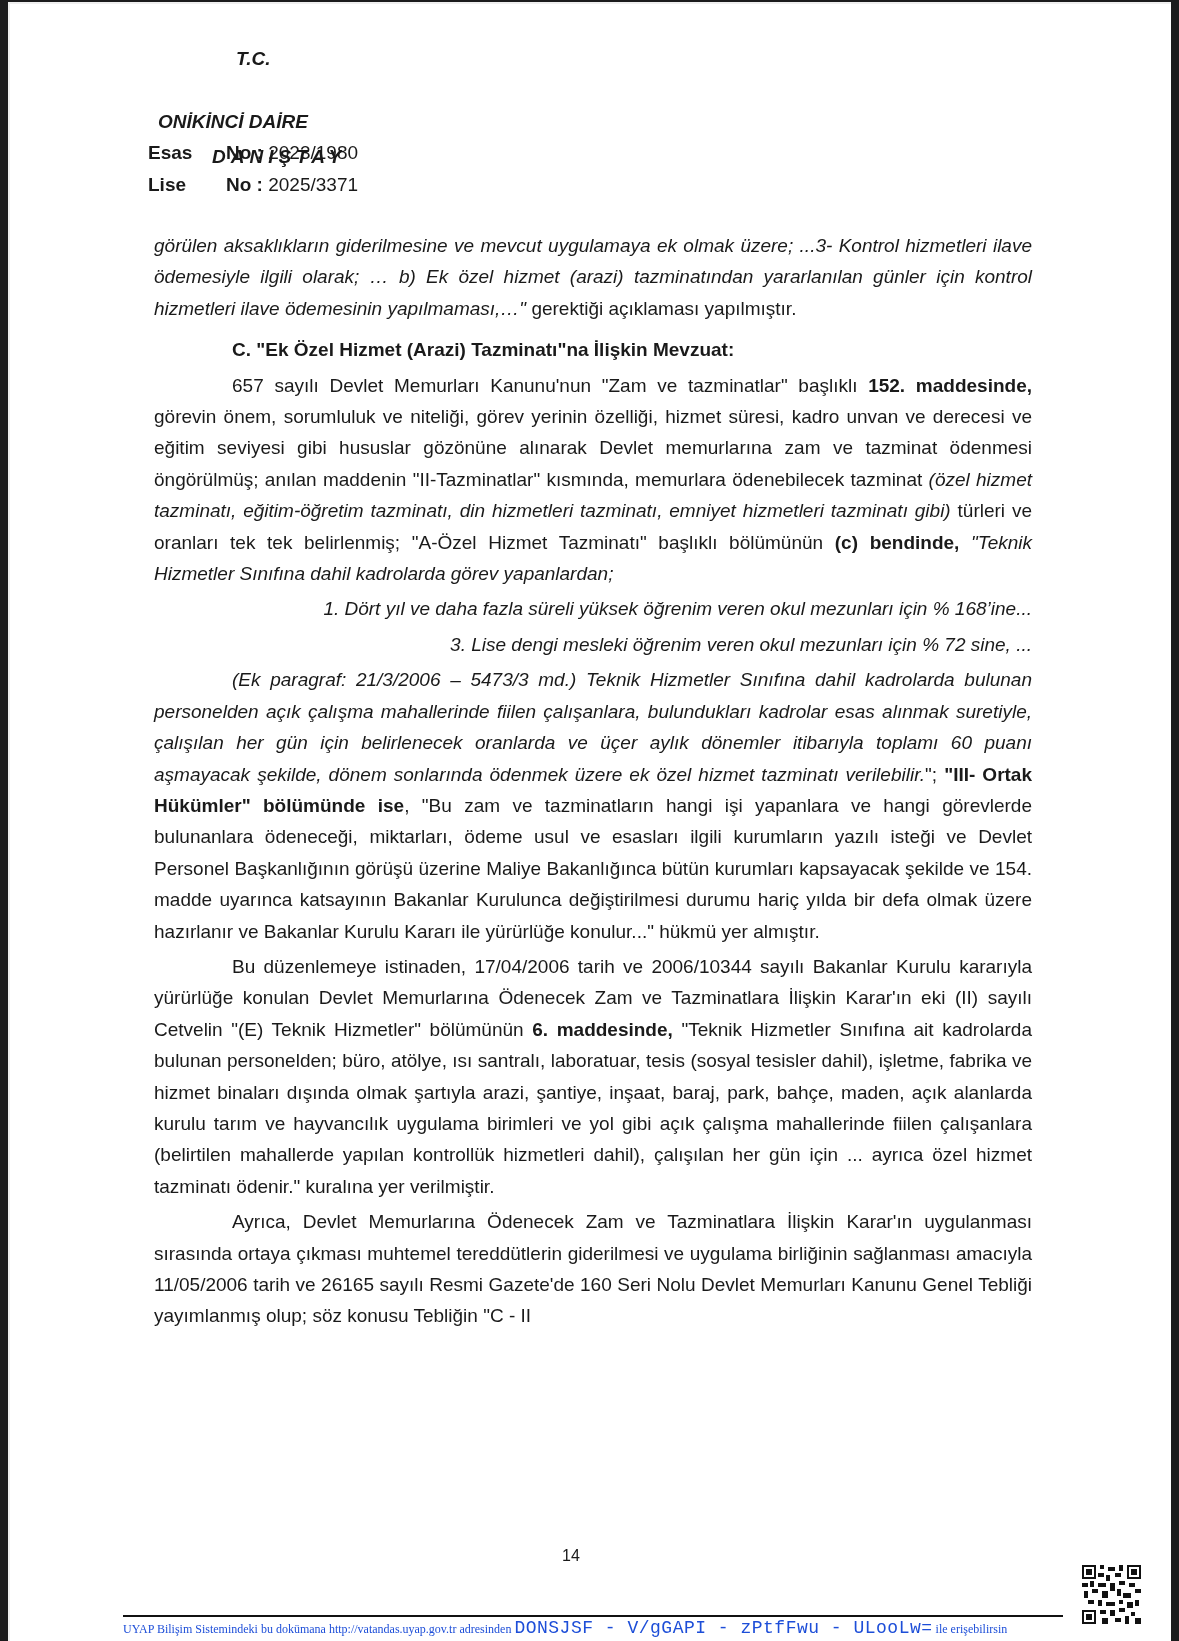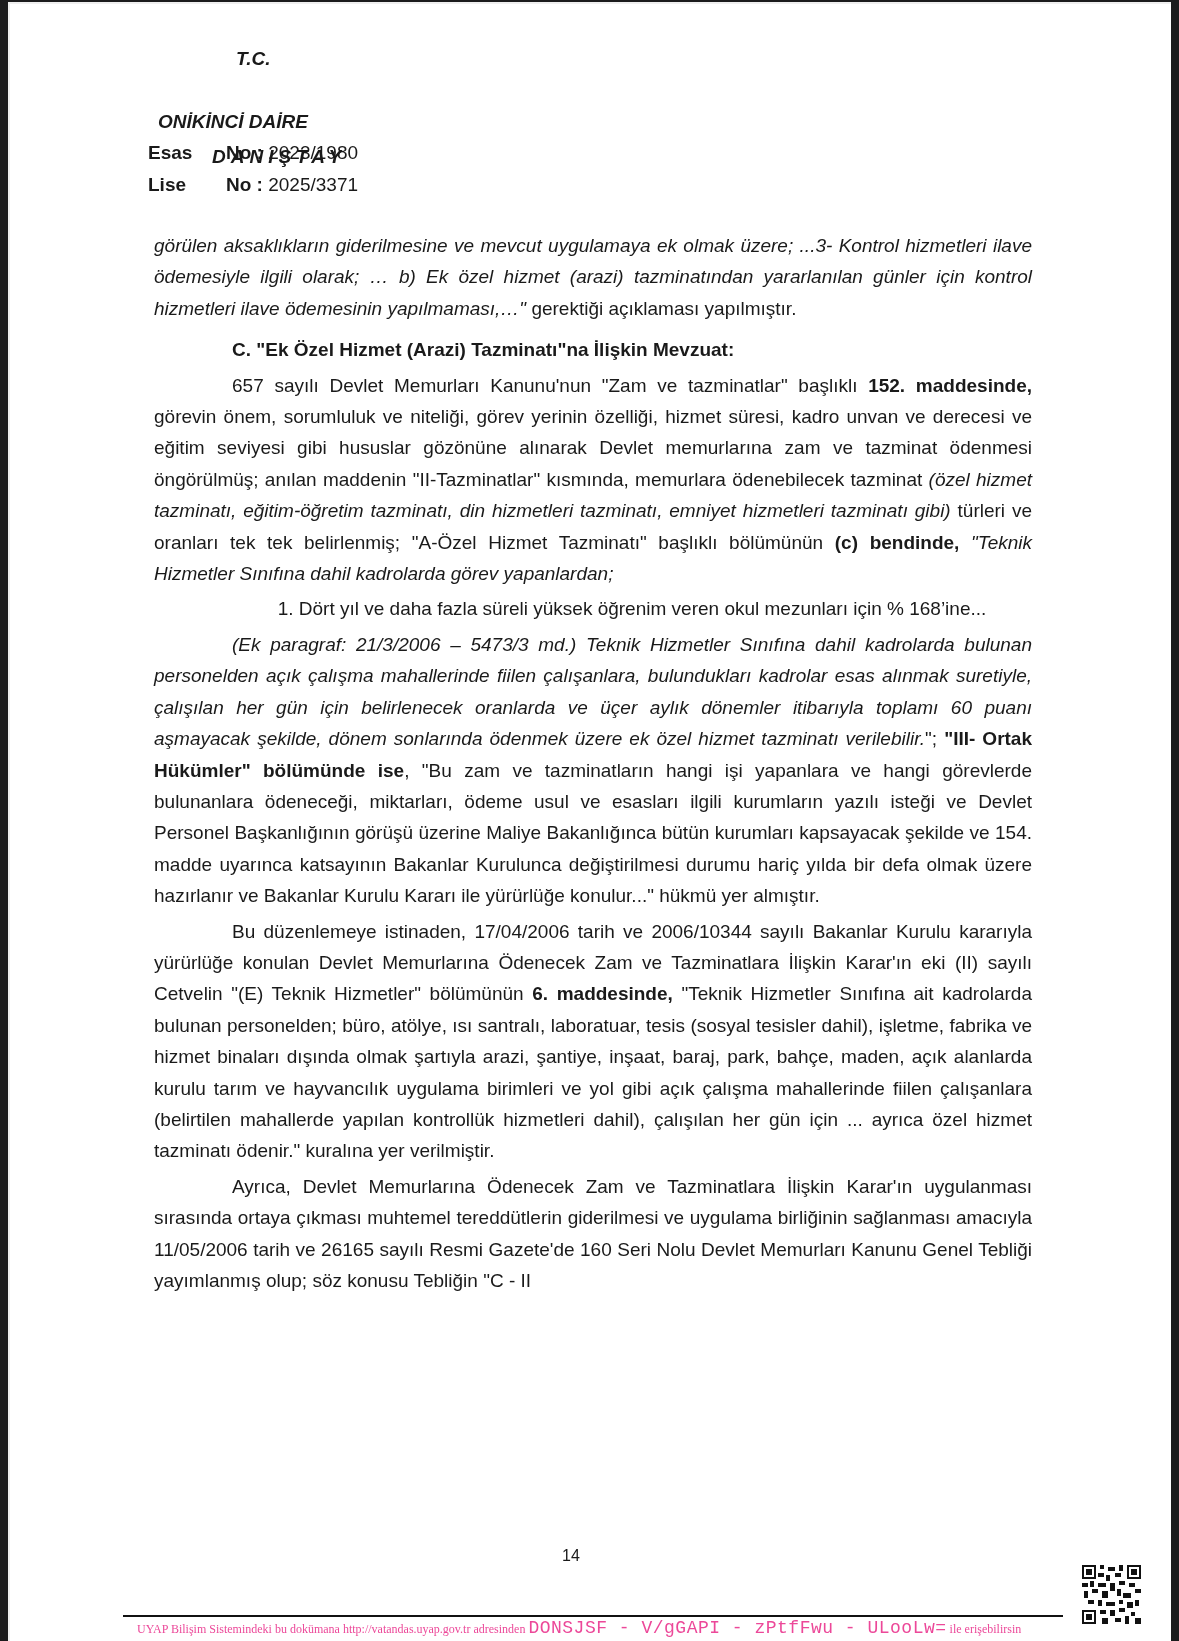--- a/index.html
+++ b/index.html
@@ -22,29 +22,29 @@
   .esas { top:137px; }
   .karar { top:169px; }
 
   .body {
     position:absolute; left:140px; top:222px; width:886px;
     font-size:19px; line-height:31.4px; text-align:justify;
   }
   .body p { margin:4px; }
   .ind { text-indent:78px; }
   .mt { margin-top:10px !important; }
-  .item { padding-left:78px; text-align:center; }
+  .item { padding-left:78px; font-style:italic; text-align:right; }
   i { font-style:italic; }
   b { font-weight:bold; }
 
   .page-num { position:absolute; left:552px; top:1543px; font-size:16px; }
   .footer-rule { position:absolute; left:113px; top:1611px; width:940px; height:2px; background:#111; }
   .footer {
     position:absolute; left:113px; top:1614px; width:1000px; white-space:nowrap;
-    font-family:"Liberation Serif", serif; font-size:12px; color:#ec4899;margin-left:14px;
+    font-family:"Liberation Serif", serif; font-size:12px; color:#1d4ed8;
   }
   .footer .code { font-family:"Liberation Mono", monospace; font-size:18px; letter-spacing:0.5px; }
   .qr { position:absolute; left:1072px; top:1561px; width:59px; height:59px; }
 </style>
 </head>
 <body>
 
 <div class="page">
 
   <div class="hdr hdr-tc">T.C.</div>
@@ -61,20 +61,21 @@
   </div>
 
   <div class="body">
     <p><i>görülen aksaklıkların giderilmesine ve mevcut uygulamaya ek olmak üzere; ...3- Kontrol hizmetleri ilave ödemesiyle ilgili olarak; … b) Ek özel hizmet (arazi) tazminatından yararlanılan günler için kontrol hizmetleri ilave ödemesinin yapılmaması,…"</i><span> gerektiği açıklaması yapılmıştır.</span></p>
 
     <p class="mt" style="padding-left:78px; margin-top:14px;"><b>C. "Ek Özel Hizmet (Arazi) Tazminatı"na İlişkin Mevzuat:</b></p>
 
     <p class="ind"><span>657 sayılı Devlet Memurları Kanunu'nun "Zam ve tazminatlar" başlıklı </span><b>152. maddesinde,</b><span> görevin önem, sorumluluk ve niteliği, görev yerinin özelliği, hizmet süresi, kadro unvan ve derecesi ve eğitim seviyesi gibi hususlar gözönüne alınarak Devlet memurlarına zam ve tazminat ödenmesi öngörülmüş; anılan maddenin "II-Tazminatlar" kısmında, memurlara ödenebilecek tazminat </span><i>(özel hizmet tazminatı, eğitim-öğretim tazminatı, din hizmetleri tazminatı, emniyet hizmetleri tazminatı gibi)</i><span> türleri ve oranları tek tek belirlenmiş; "A-Özel Hizmet Tazminatı" başlıklı bölümünün </span><b>(c) bendinde,</b><i> "Teknik Hizmetler Sınıfına dahil kadrolarda görev yapanlardan;</i></p>
 
     <p class="item">1. Dört yıl ve daha fazla süreli yüksek öğrenim veren okul mezunları için % 168’ine...</p>
+    <p class="item">3. Lise dengi mesleki öğrenim veren okul mezunları için % 72 sine, ...</p>
 
     <p class="ind"><i>(Ek paragraf: 21/3/2006 – 5473/3 md.) Teknik Hizmetler Sınıfına dahil kadrolarda bulunan personelden açık çalışma mahallerinde fiilen çalışanlara, bulundukları kadrolar esas alınmak suretiyle, çalışılan her gün için belirlenecek oranlarda ve üçer aylık dönemler itibarıyla toplamı 60 puanı aşmayacak şekilde, dönem sonlarında ödenmek üzere ek özel hizmet tazminatı verilebilir.</i><span>"; </span><b>"III- Ortak Hükümler" bölümünde ise</b><span>, "Bu zam ve tazminatların hangi işi yapanlara ve hangi görevlerde bulunanlara ödeneceği, miktarları, ödeme usul ve esasları ilgili kurumların yazılı isteği ve Devlet Personel Başkanlığının görüşü üzerine Maliye Bakanlığınca bütün kurumları kapsayacak şekilde ve 154. madde uyarınca katsayının Bakanlar Kurulunca değiştirilmesi durumu hariç yılda bir defa olmak üzere hazırlanır ve Bakanlar Kurulu Kararı ile yürürlüğe konulur..." hükmü yer almıştır.</span></p>
 
     <p class="ind"><span>Bu düzenlemeye istinaden, 17/04/2006 tarih ve 2006/10344 sayılı Bakanlar Kurulu kararıyla yürürlüğe konulan Devlet Memurlarına Ödenecek Zam ve Tazminatlara İlişkin Karar'ın eki (II) sayılı Cetvelin "(E) Teknik Hizmetler" bölümünün </span><b>6. maddesinde,</b><span> "Teknik Hizmetler Sınıfına ait kadrolarda bulunan personelden; büro, atölye, ısı santralı, laboratuar, tesis (sosyal tesisler dahil), işletme, fabrika ve hizmet binaları dışında olmak şartıyla arazi, şantiye, inşaat, baraj, park, bahçe, maden, açık alanlarda kurulu tarım ve hayvancılık uygulama birimleri ve yol gibi açık çalışma mahallerinde fiilen çalışanlara (belirtilen mahallerde yapılan kontrollük hizmetleri dahil), çalışılan her gün için ... ayrıca özel hizmet tazminatı ödenir." kuralına yer verilmiştir.</span></p>
 
     <p class="ind">Ayrıca, Devlet Memurlarına Ödenecek Zam ve Tazminatlara İlişkin Karar'ın uygulanması sırasında ortaya çıkması muhtemel tereddütlerin giderilmesi ve uygulama birliğinin sağlanması amacıyla 11/05/2006 tarih ve 26165 sayılı Resmi Gazete'de 160 Seri Nolu Devlet Memurları Kanunu Genel Tebliği yayımlanmış olup; söz konusu Tebliğin "C - II</p>
   </div>
 
   <div class="page-num">14</div>
 

